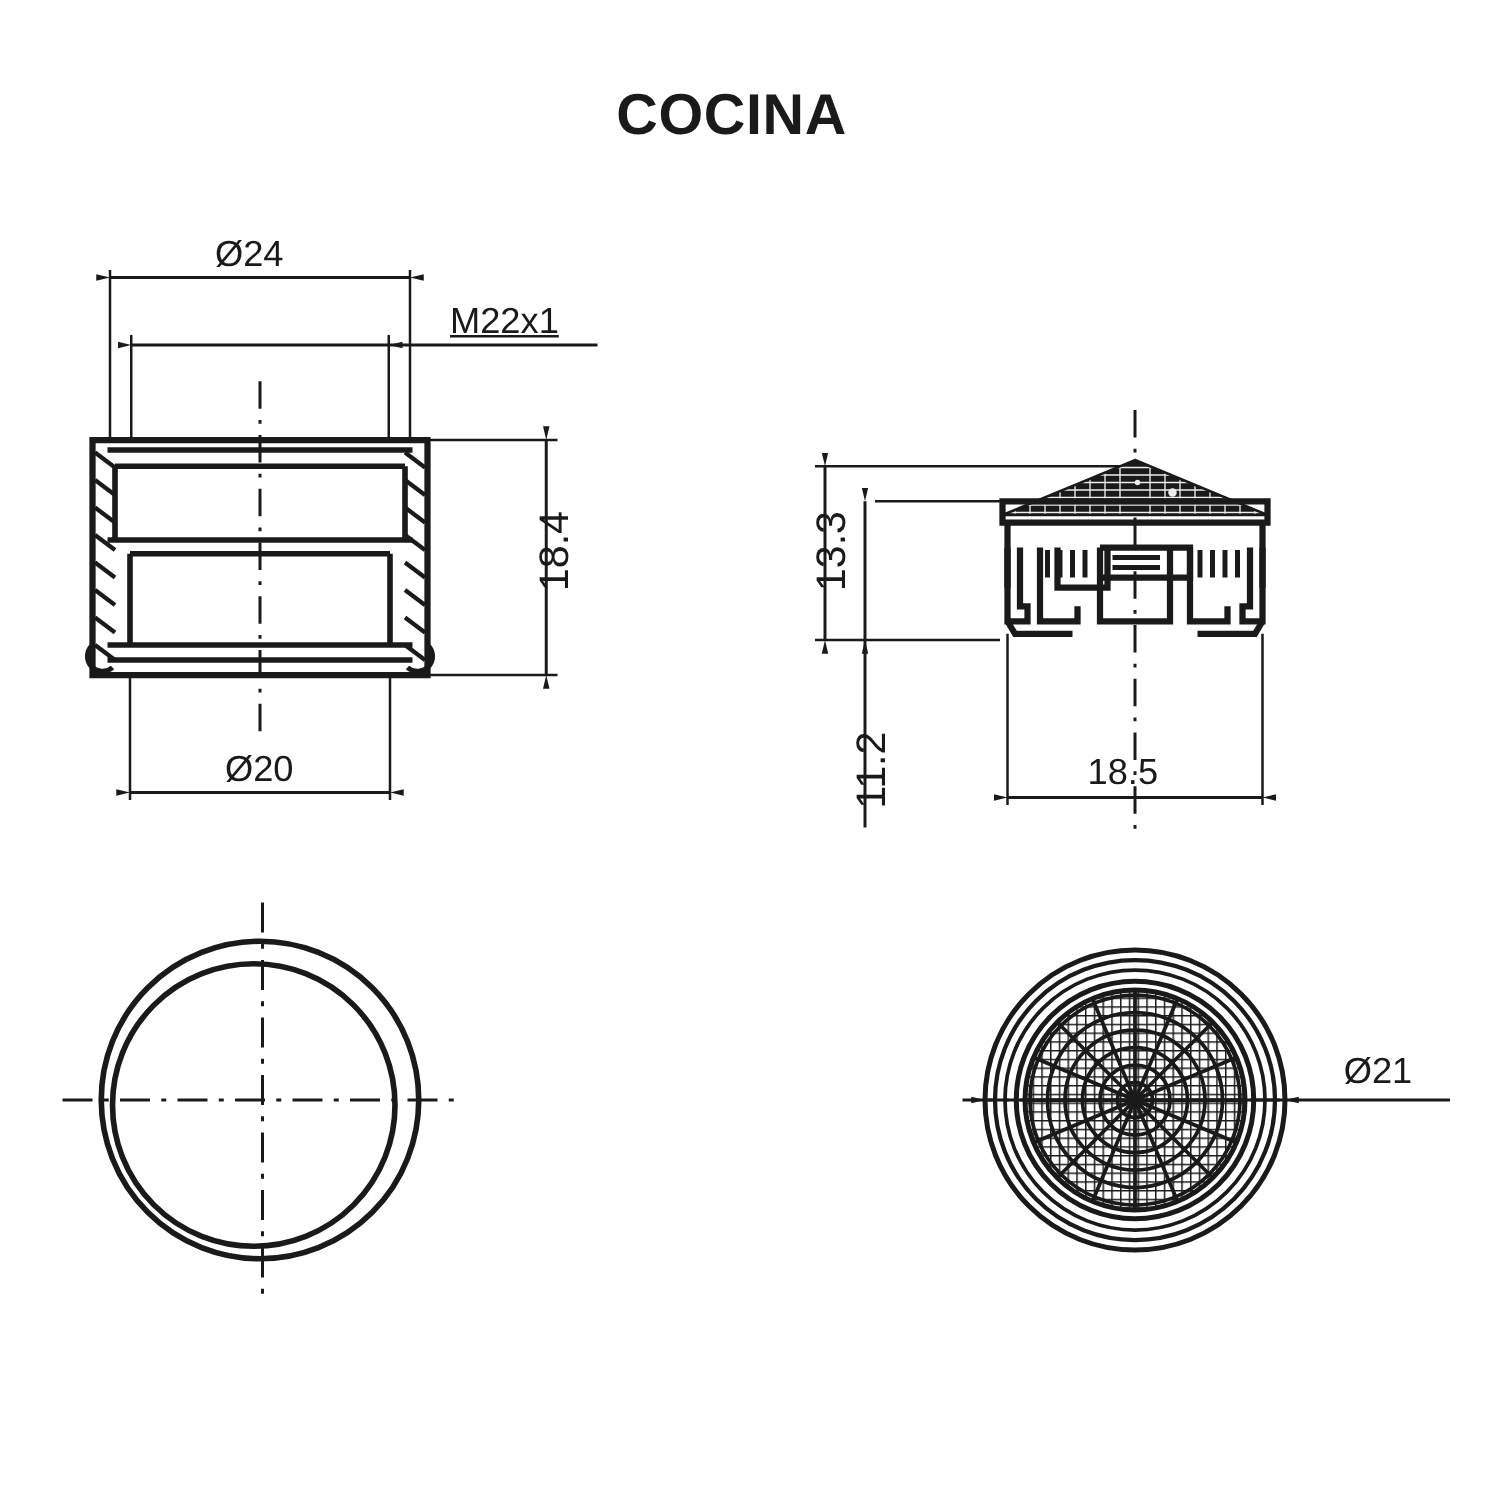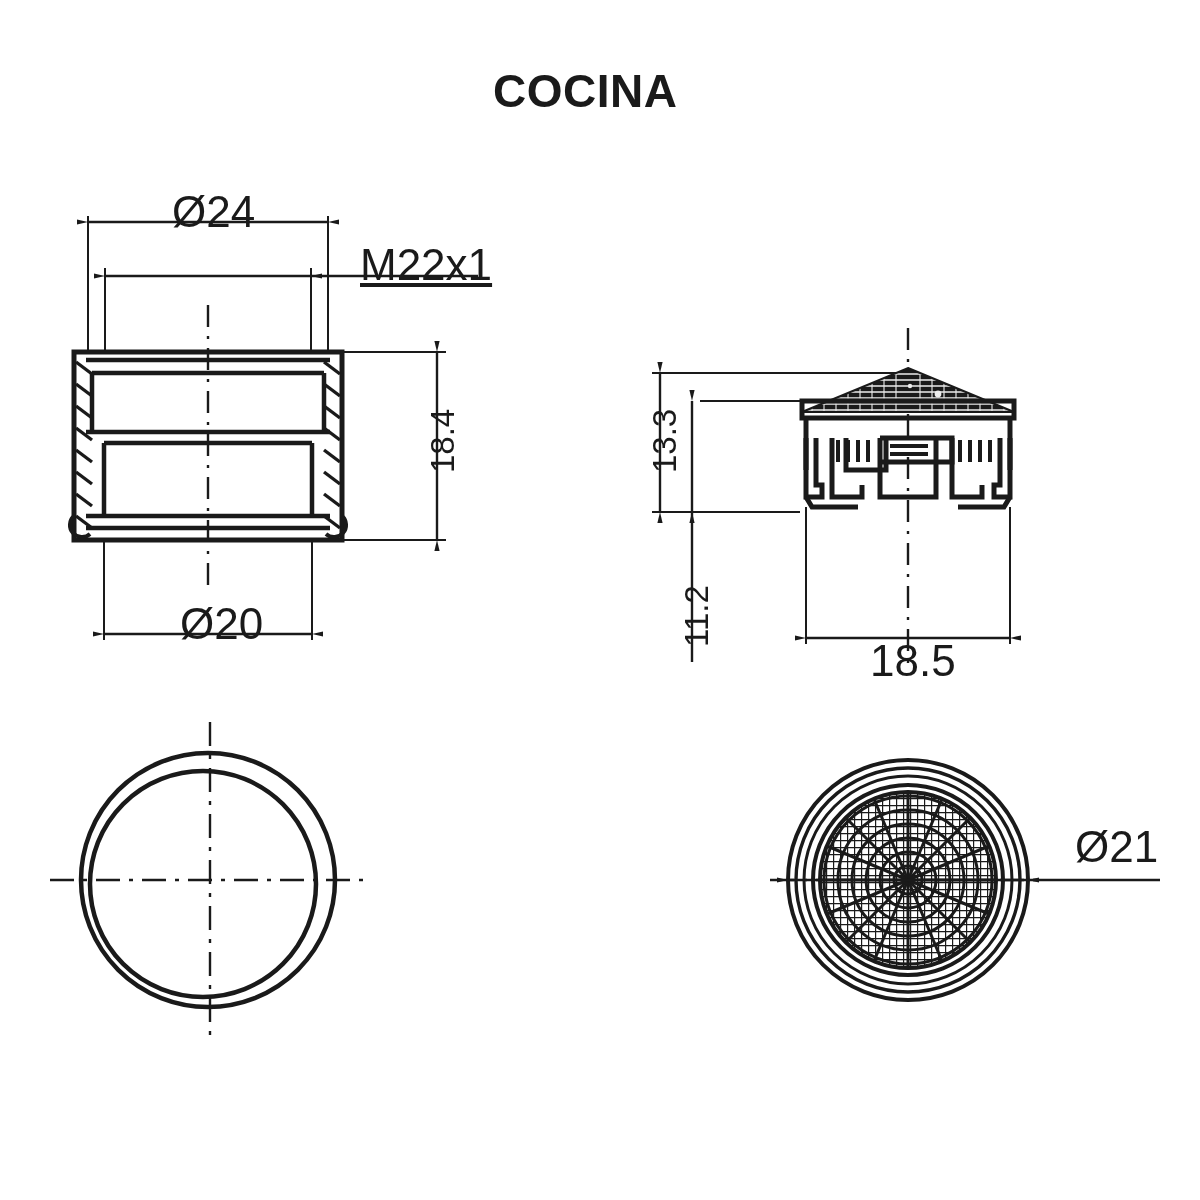--- a/index.html
+++ b/index.html
@@ -38,21 +38,21 @@
   .title-main {
     font-size: 46px;
     font-weight: 700;
     letter-spacing: 0.5px;
   }
   .part-label {
     font-size: 40px;
     font-weight: 400;
   }
   .dim {
-    font-size: 44px;
+    font-size: 29px;
     font-weight: 400;
   }
   .dim-rot {
     font-size: 33px;
     font-weight: 400;
     transform-origin: 0 0;
     transform: rotate(-90deg);
   }
 </style>
 </head>
@@ -323,17 +323,17 @@
   <div class="txt dim" style="left:360px; top:243px;text-decoration:underline;">M22x1</div>
 
   <div class="txt dim-rot" style="left:426px; top:473px;">18.4</div>
 
   <div class="txt dim" style="left:180px; top:602px;">Ø20</div>
 
   <div class="txt dim-rot" style="left:648px; top:473px;">13.3</div>
 
   <div class="txt dim-rot" style="left:680px; top:647px;">11.2</div>
 
-  <div class="txt dim" style="left:870px; top:604px;margin-top:35px;">18.5</div>
-
-  <div class="txt dim" style="left:1075px; top:825px;">Ø21</div>
+  <div class="txt dim" style="left:870px; top:604px;">18.5</div>
+
+  <div class="txt dim" style="left:1075px; top:843px;">Ø21</div>
 
 </div>
 
 </body></html>

